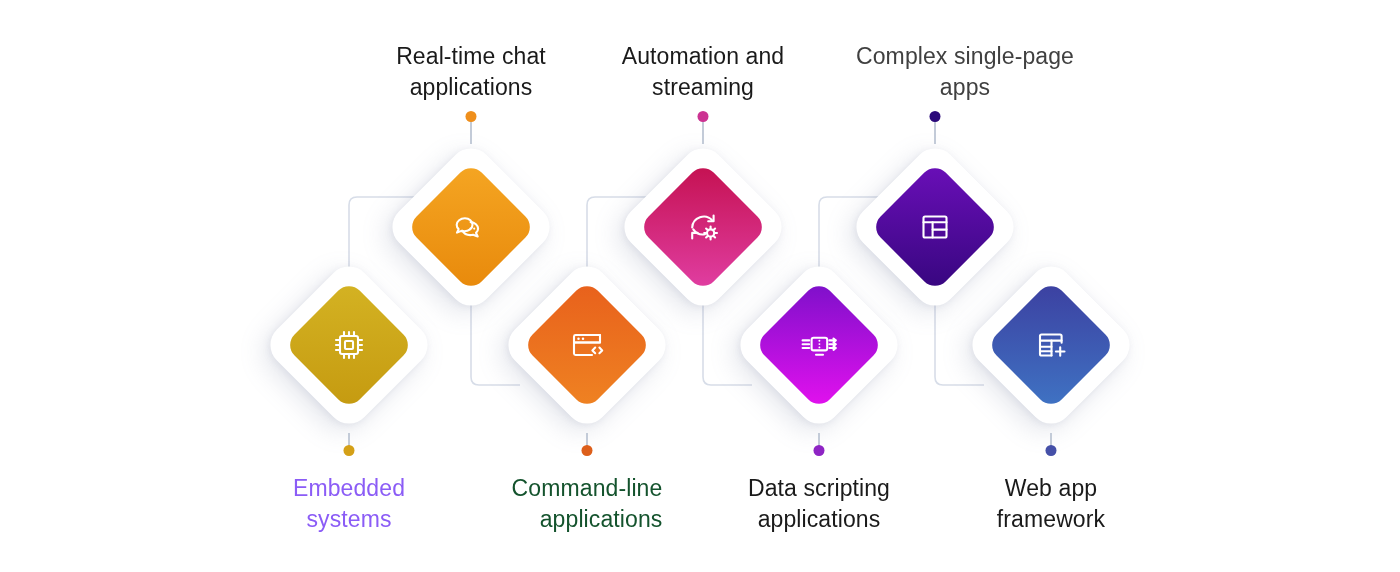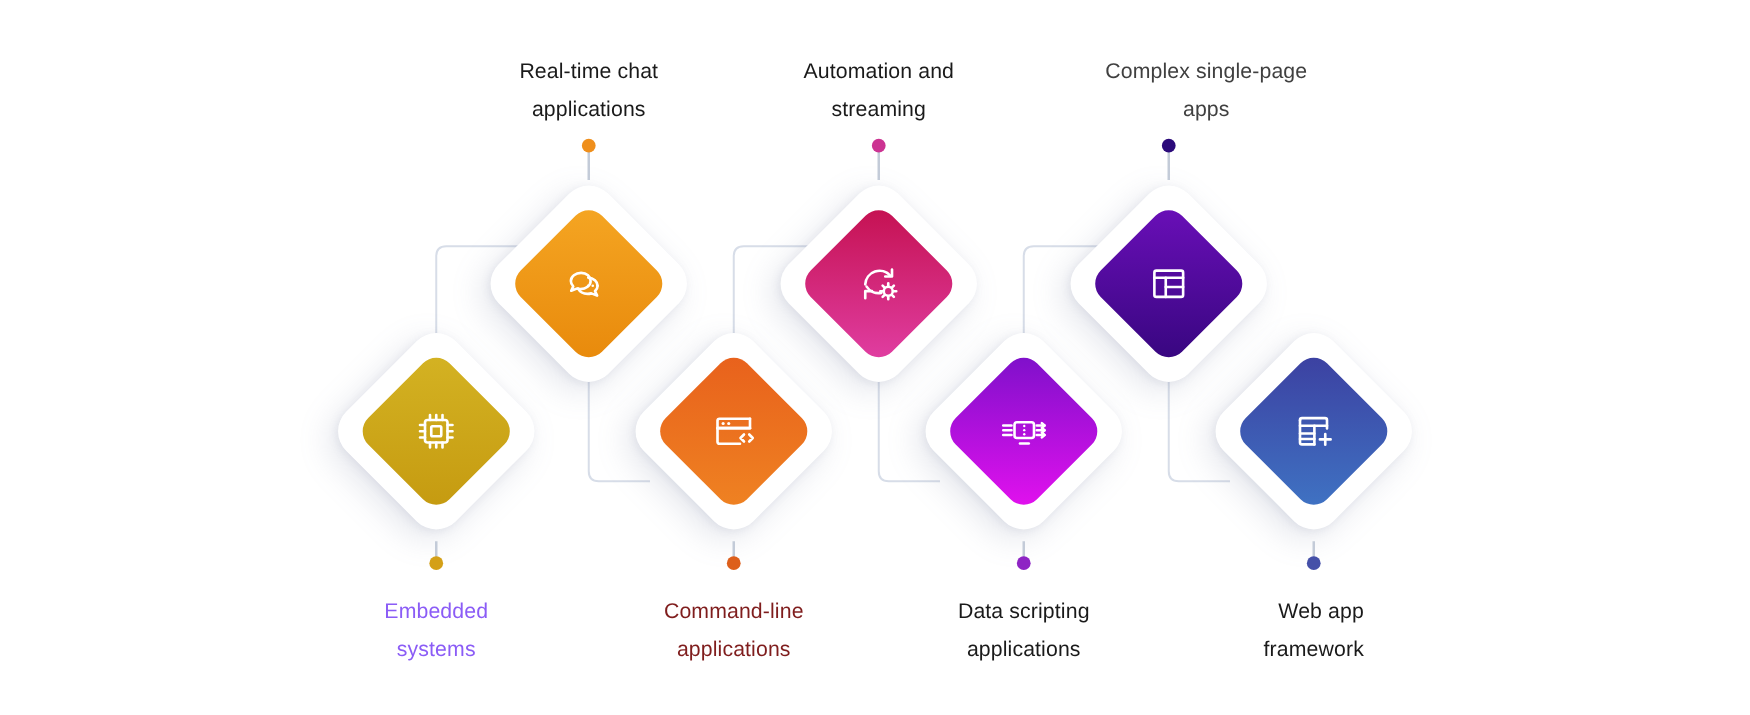--- a/index.html
+++ b/index.html
@@ -68,21 +68,21 @@
     left:50%;
     width:11px; height:11px;
     border-radius:50%;
     transform:translateX(-50%);
   }
   
   .label {
     position:absolute;
     text-align:center;
     color:#1a1a1a;
-    font-size:17px;
+    font-size:23px;
     line-height:31px;
     font-weight:400;
     letter-spacing:0.1px;
     transform:translateX(-50%);
     white-space:pre-line;
   }
 </style>
 </head>
 <body>
 
@@ -154,21 +154,21 @@
       <circle cx="16" cy="13.8" r="1.25" fill="#ffffff"></circle>
       <path d="M28.2 22.6 L25.4 25.4 L28.2 28.2 M32.4 22.6 L35.2 25.4 L32.4 28.2" fill="none" stroke="#ffffff" stroke-width="2.1" stroke-linecap="round" stroke-linejoin="round"></path>
     </svg>
               </div>
             </div>
           </div>
         </div>
       </div>
       <div class="pin-stem" style="left: 587px; background: rgb(195, 203, 216); top: 433px; height: 17px;"></div>
       <div class="pin-dot" style="left: 587px; top: 445px; background: rgb(221, 95, 27);"></div>
-      <div class="label" style="left: 587px; top: 473px; color: #7f1d1d;">Command-line
+      <div class="label" style="left: 587px; top: 473px; color: #14532d; text-align: right;">Command-line
 applications</div>
       <div class="node" style="left: 703px; top: 227px;">
         <div class="dia-wrap">
           <div class="dia-outer">
             <div class="dia-inner" style="background: linear-gradient(135deg, rgb(196, 16, 79) 0%, rgb(225, 63, 164) 100%);">
               <div class="dia-icon">
                 <svg viewBox="0 0 40 40" width="40" height="40">
       <path d="M9.2 20.5 A11.5 11.5 0 0 1 29.4 13.6" fill="none" stroke="#ffffff" stroke-width="2.1" stroke-linecap="round" stroke-linejoin="round"></path>
       <path d="M30.6 8.6 L30.6 14.2 L25.2 14.2" fill="none" stroke="#ffffff" stroke-width="2.1" stroke-linecap="round" stroke-linejoin="round"></path>
       <path d="M22 27.3 A11.5 11.5 0 0 1 10.3 22.3" fill="none" stroke="#ffffff" stroke-width="2.1" stroke-linecap="round" stroke-linejoin="round"></path>
@@ -243,17 +243,17 @@
       <path d="M9 21.8h11.5 M9 26.2h11.5" fill="none" stroke="#ffffff" stroke-width="2.1" stroke-linecap="round" stroke-linejoin="round"></path>
       <path d="M29.2 22.2v8.6 M24.9 26.5h8.6" fill="none" stroke="#ffffff" stroke-width="2.1" stroke-linecap="round" stroke-linejoin="round"></path>
     </svg>
               </div>
             </div>
           </div>
         </div>
       </div>
       <div class="pin-stem" style="left: 1051px; background: rgb(195, 203, 216); top: 433px; height: 17px;"></div>
       <div class="pin-dot" style="left: 1051px; top: 445px; background: rgb(69, 80, 168);"></div>
-      <div class="label" style="left: 1051px; top: 473px; color: rgb(26, 26, 26); text-align: right;">Web app
+      <div class="label" style="left: 1051px; top: 473px; color: rgb(26, 26, 26);">Web app
 framework</div>
     </div>
 
 </div>
 
 </body></html>

